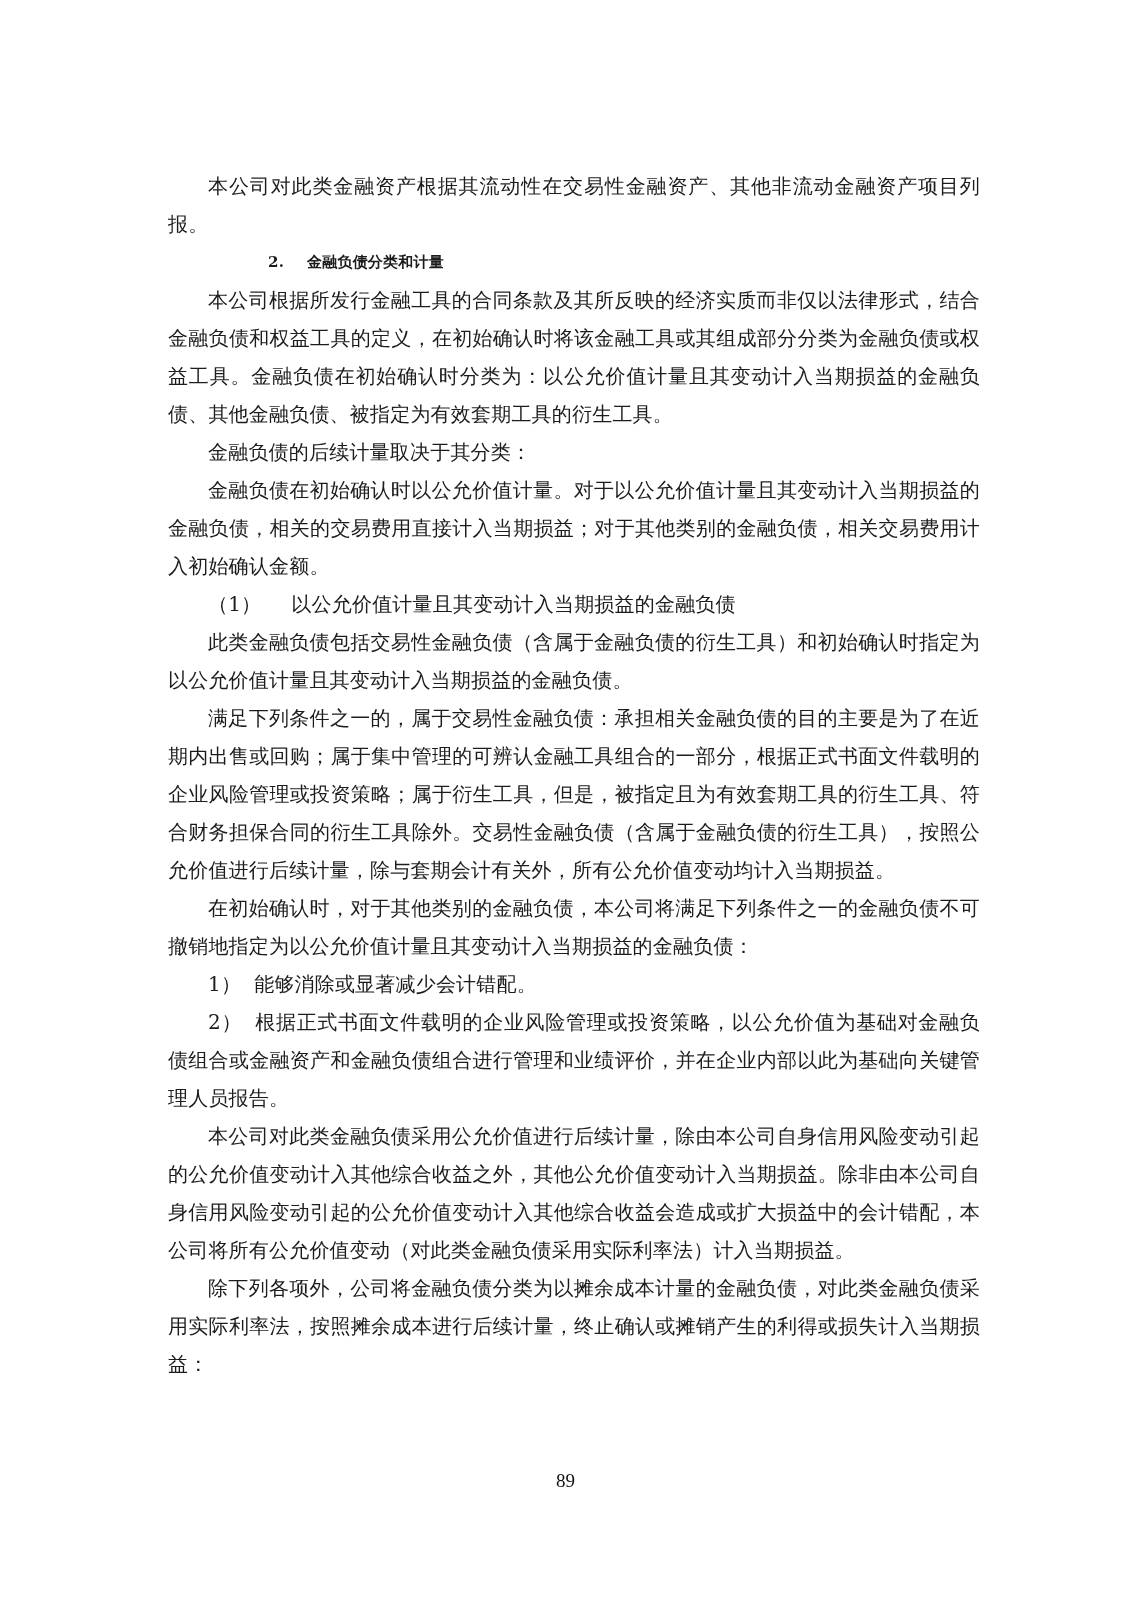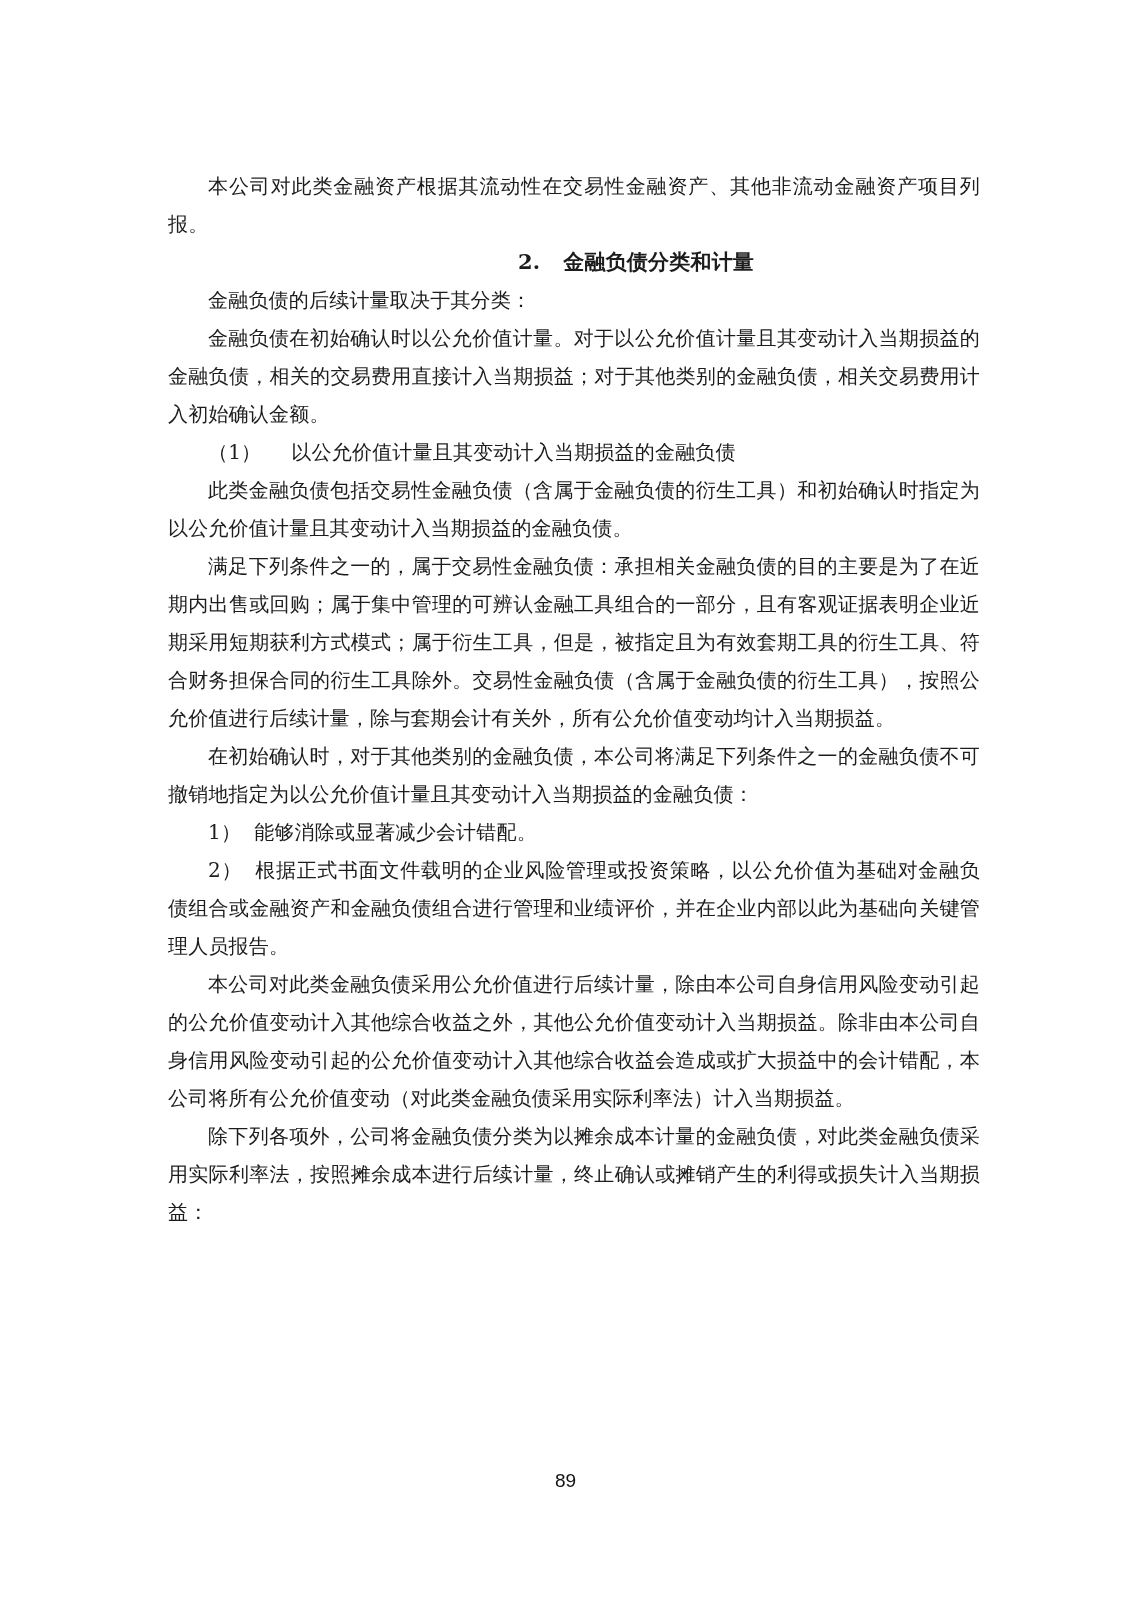--- a/index.html
+++ b/index.html
@@ -34,65 +34,66 @@
   }
   .content p {
     margin: 0;
     text-indent: 2em;
   }
   .heading {
     margin: 0;
     margin-top: 37px;
     margin-bottom: 5px;
     font-weight: bold;
-    font-size: 21px;
-    text-align: center;
+    font-size: 15px;
+    text-align: left;
     text-indent: 0;
     padding-left: 40px;
   }
   .heading .sec-num {
     display: inline-block;
     margin-right: 23px;
     font-weight: bold;
   }
   .marker-paren {
     margin-right: 30px;
   }
   .marker-num {
     margin-right: 13px;
   }
   .footer {
     position: absolute;
     left: 0;
     top: 1462px;
     width: 1131px;
     text-align: center;
-    font-family: Liberation Sans, sans-serif;
+    font-family: Liberation Serif, serif;
     font-size: 19px;
     line-height: 38px;
     color: #111111;
   }
 </style>
 </head>
 <body>
 
 <div class="page">
 
   <div class="content">
 
     <p>本公司对此类金融资产根据其流动性在交易性金融资产、其他非流动金融资产项目列报。</p>
 
     <p class="heading"><span class="sec-num">2.</span><span>金融负债分类和计量</span></p>
 
     <div id="blocks">
+        <p>本公司根据所发行金融工具的合同条款及其所反映的经济实质而非仅以法律形式，结合金融负债和权益工具的定义，在初始确认时将该金融工具或其组成部分分类为金融负债或权益工具。金融负债在初始确认时分类为：以公允价值计量且其变动计入当期损益的金融负债、其他金融负债、被指定为有效套期工具的衍生工具。</p>
         <p>金融负债的后续计量取决于其分类：</p>
         <p>金融负债在初始确认时以公允价值计量。对于以公允价值计量且其变动计入当期损益的金融负债，相关的交易费用直接计入当期损益；对于其他类别的金融负债，相关交易费用计入初始确认金额。</p>
         <p><span class="marker-paren">（1）</span><span>以公允价值计量且其变动计入当期损益的金融负债</span></p>
         <p>此类金融负债包括交易性金融负债（含属于金融负债的衍生工具）和初始确认时指定为以公允价值计量且其变动计入当期损益的金融负债。</p>
-        <p>满足下列条件之一的，属于交易性金融负债：承担相关金融负债的目的主要是为了在近期内出售或回购；属于集中管理的可辨认金融工具组合的一部分，且有客观证据表明企业近期采用短期获利方式模式；属于衍生工具，但是，被指定且为有效套期工具的衍生工具、符合财务担保合同的衍生工具除外。交易性金融负债（含属于金融负债的衍生工具），按照公允价值进行后续计量，除与套期会计有关外，所有公允价值变动均计入当期损益。</p>
+        <p>满足下列条件之一的，属于交易性金融负债：承担相关金融负债的目的主要是为了在近期内出售或回购；属于集中管理的可辨认金融工具组合的一部分，根据正式书面文件载明的企业风险管理或投资策略；属于衍生工具，但是，被指定且为有效套期工具的衍生工具、符合财务担保合同的衍生工具除外。交易性金融负债（含属于金融负债的衍生工具），按照公允价值进行后续计量，除与套期会计有关外，所有公允价值变动均计入当期损益。</p>
         <p>在初始确认时，对于其他类别的金融负债，本公司将满足下列条件之一的金融负债不可撤销地指定为以公允价值计量且其变动计入当期损益的金融负债：</p>
         <p><span class="marker-num">1）</span><span>能够消除或显著减少会计错配。</span></p>
         <p><span class="marker-num">2）</span><span>根据正式书面文件载明的企业风险管理或投资策略，以公允价值为基础对金融负债组合或金融资产和金融负债组合进行管理和业绩评价，并在企业内部以此为基础向关键管理人员报告。</span></p>
         <p>本公司对此类金融负债采用公允价值进行后续计量，除由本公司自身信用风险变动引起的公允价值变动计入其他综合收益之外，其他公允价值变动计入当期损益。除非由本公司自身信用风险变动引起的公允价值变动计入其他综合收益会造成或扩大损益中的会计错配，本公司将所有公允价值变动（对此类金融负债采用实际利率法）计入当期损益。</p>
         <p>除下列各项外，公司将金融负债分类为以摊余成本计量的金融负债，对此类金融负债采用实际利率法，按照摊余成本进行后续计量，终止确认或摊销产生的利得或损失计入当期损益：</p>
       </div>
 
   </div>
 
   <div class="footer">

